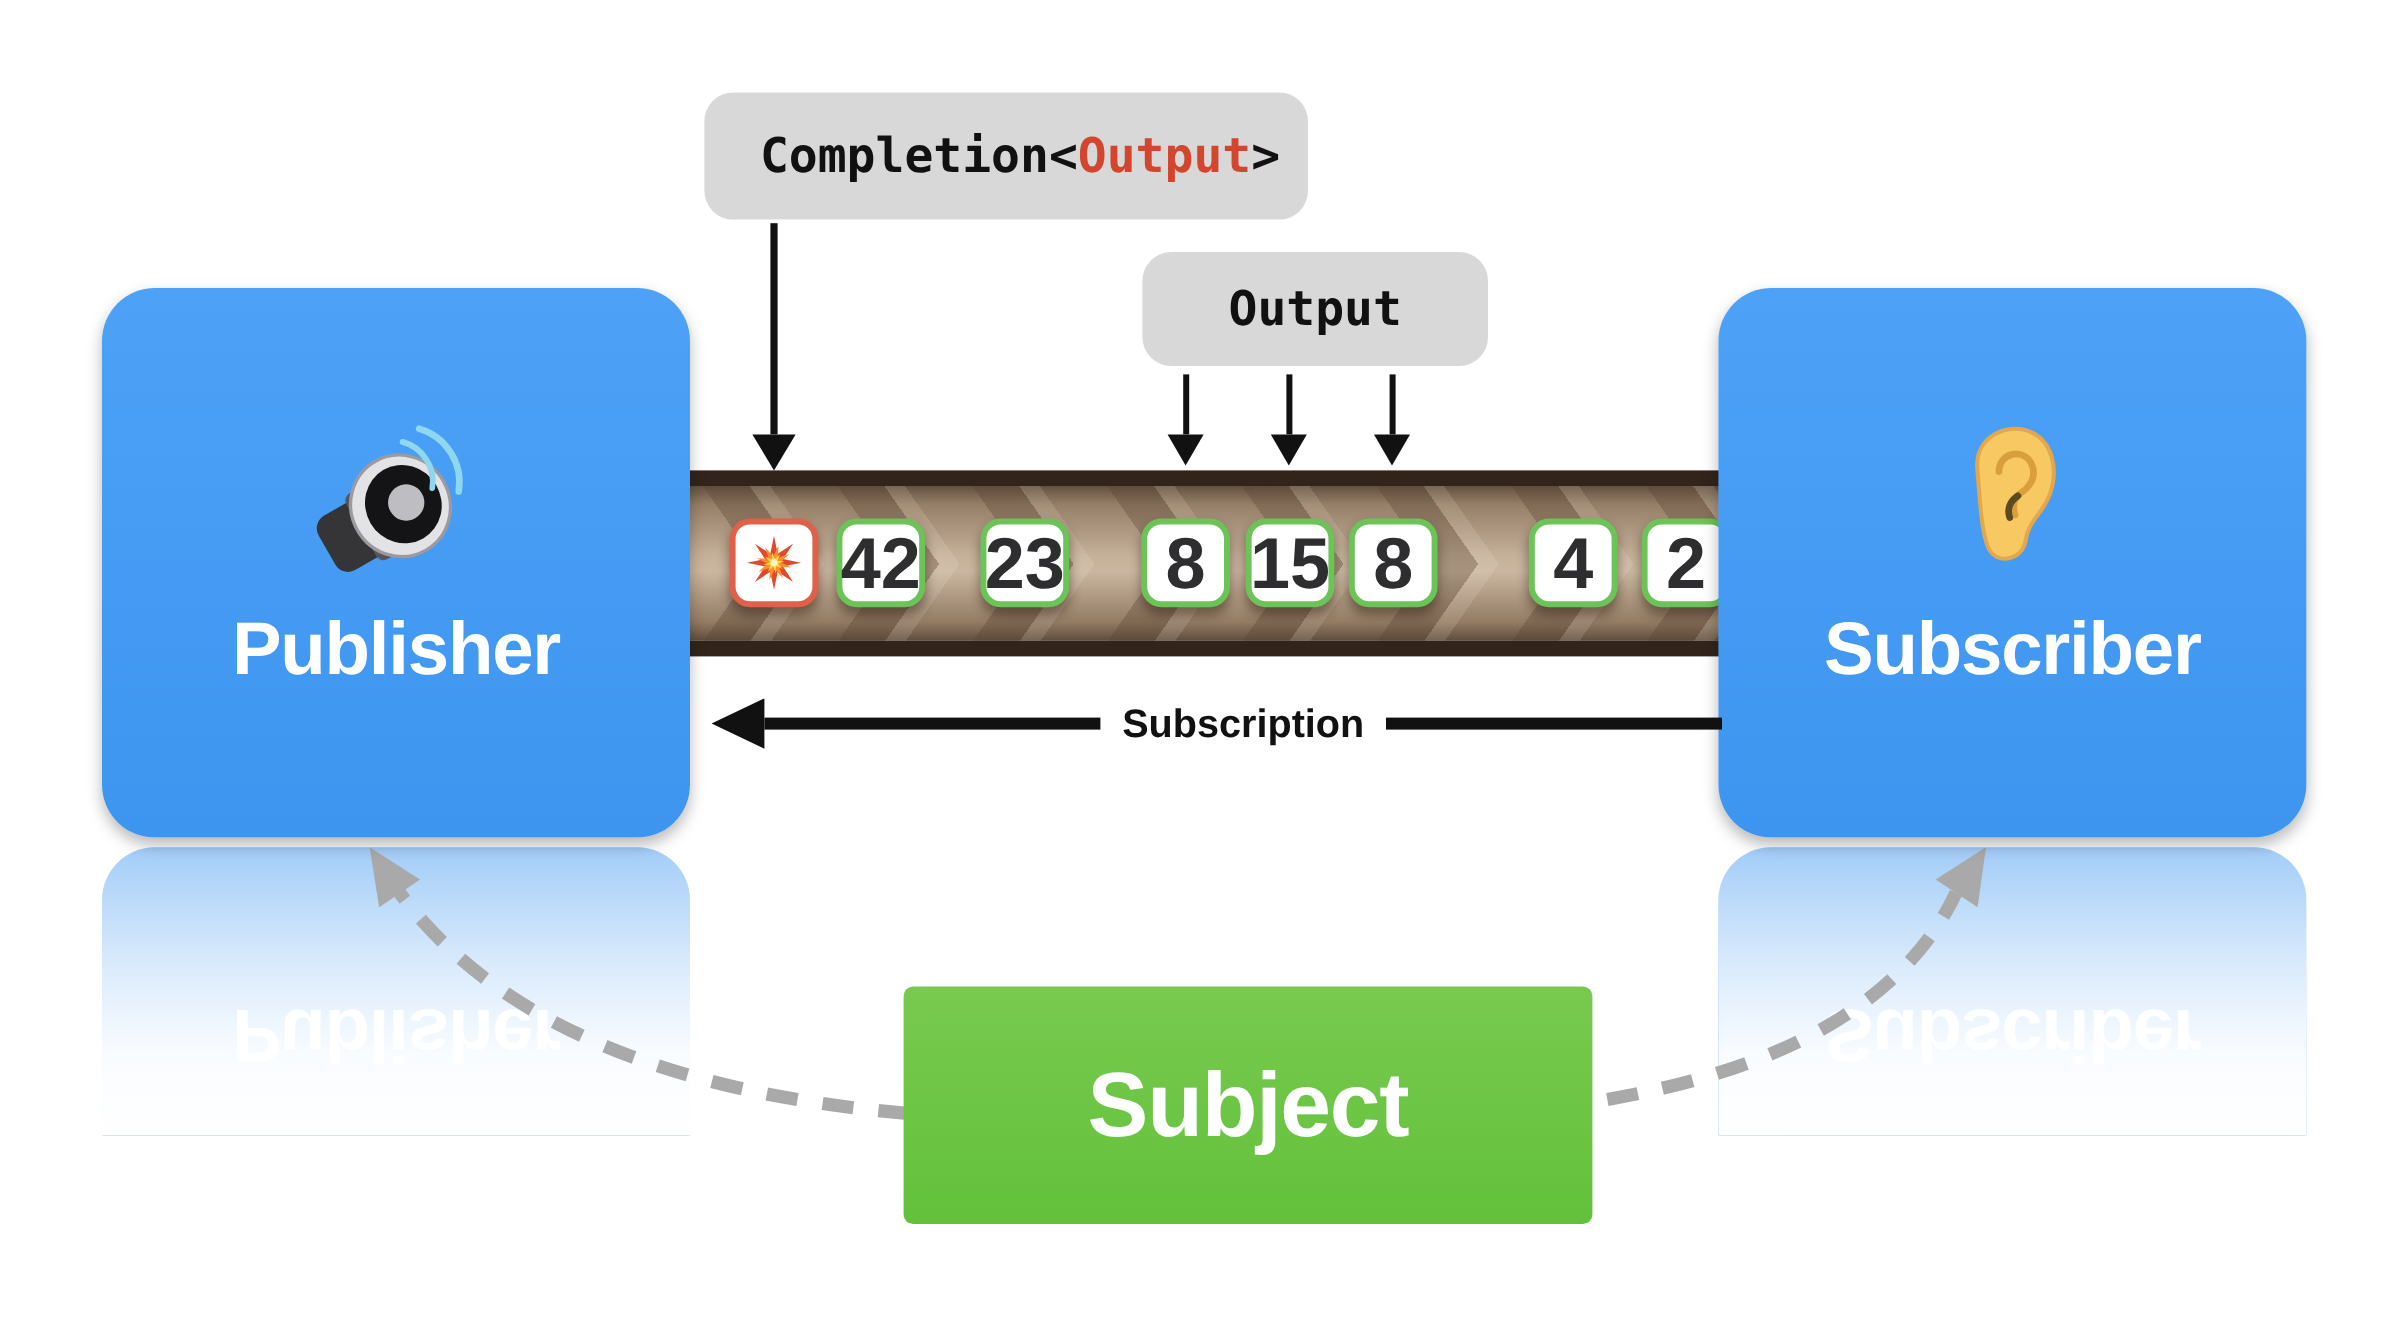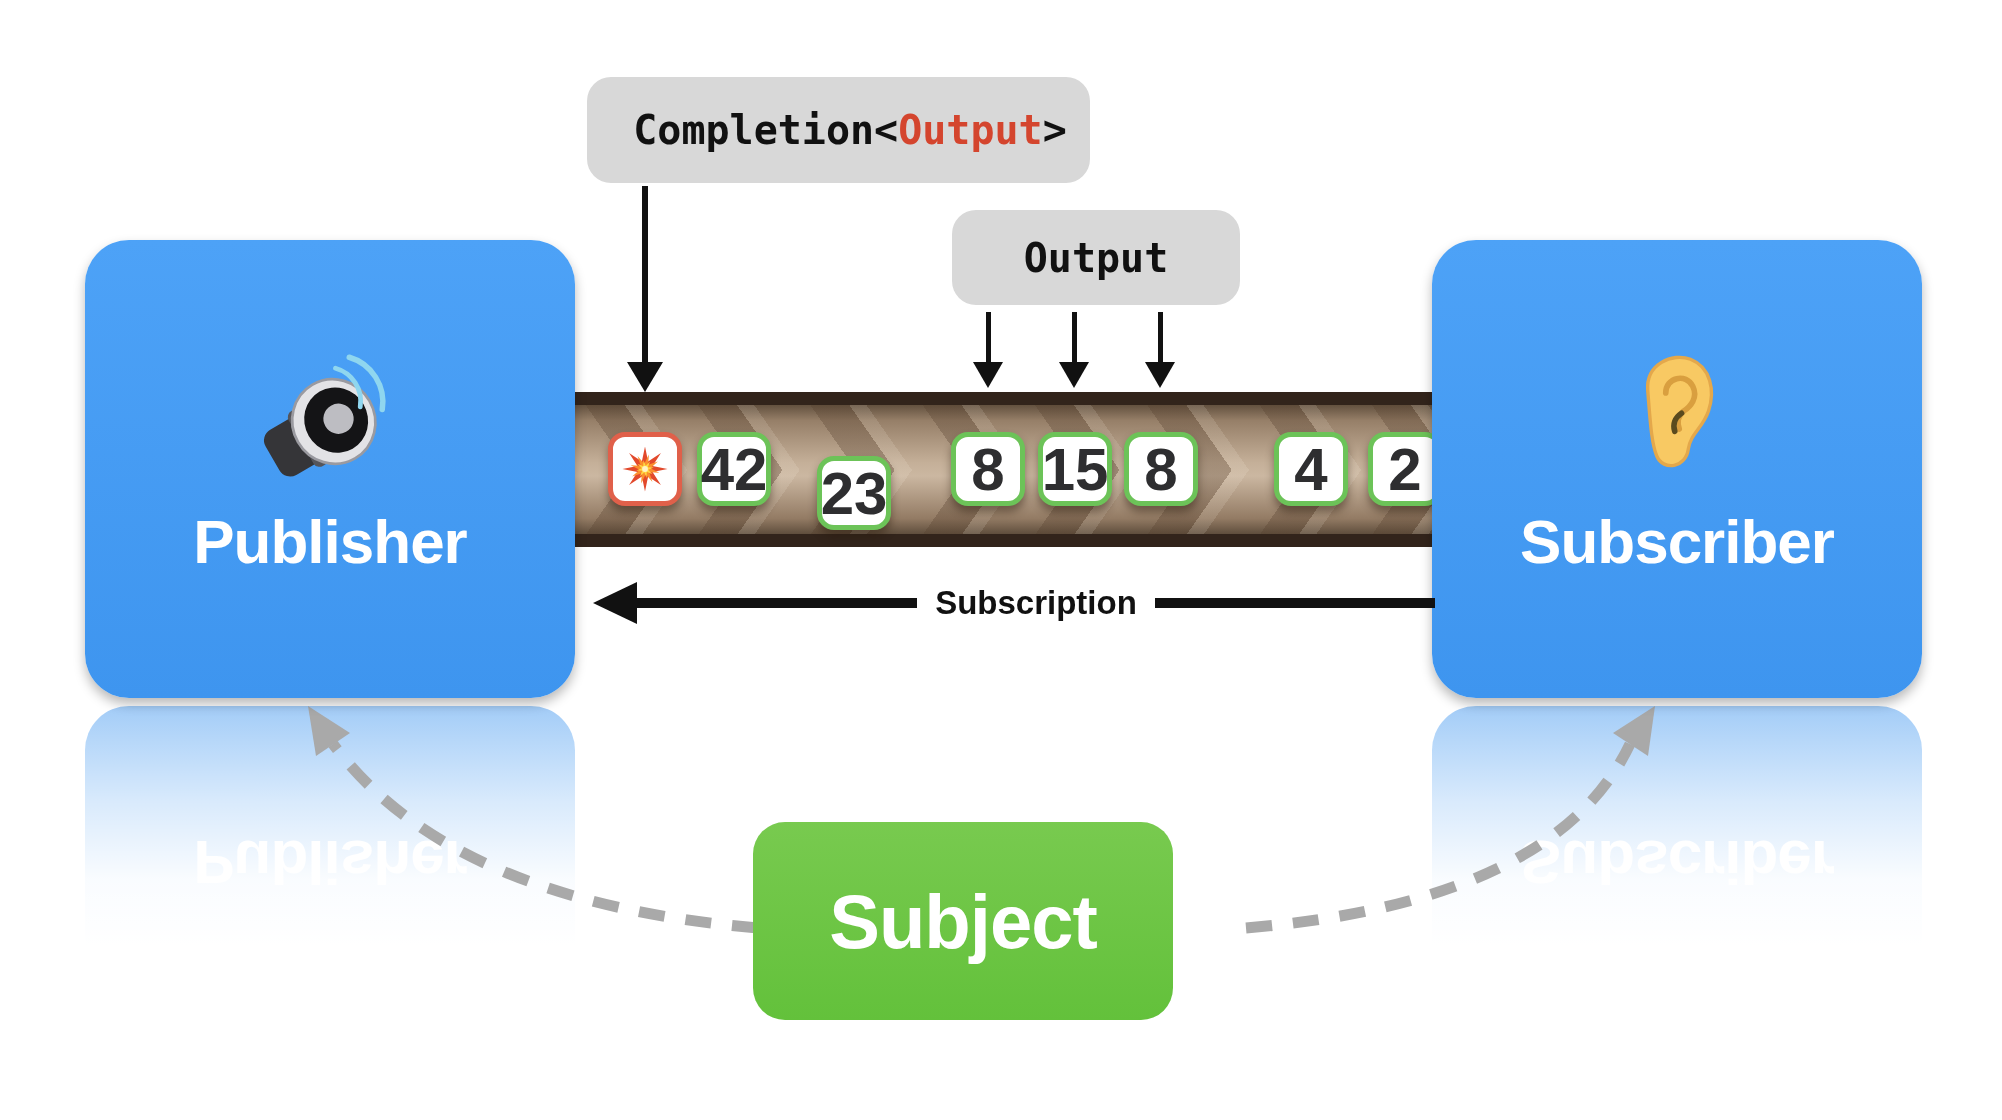--- a/index.html
+++ b/index.html
@@ -53,21 +53,21 @@
   .sub-label{margin:0 18px;font-size:33px;font-weight:bold;color:#111;white-space:nowrap;}
 
   
   .panel{position:absolute;width:490px;height:458px;border-radius:44px;z-index:4;
     background:linear-gradient(180deg,#4da2f7 0%,#3e95ef 100%);
     box-shadow:0 6px 12px rgba(0,0,0,.28);}
   .panel-icon{position:absolute;left:50%;transform:translateX(-50%);}
   .panel-label{position:absolute;left:0;right:0;top:266px;text-align:center;
     font-size:62px;font-weight:bold;color:#fff;letter-spacing:-1px;}
 
-  .subject-panel{position:absolute;left:753px;top:822px;width:420px;height:198px;border-radius:32px;
+  .subject-panel{position:absolute;left:753px;top:822px;width:574px;height:198px;border-radius:8px;
     background:linear-gradient(180deg,#78ca4f 0%,#63c13b 100%);z-index:4;
     display:flex;align-items:center;justify-content:center;}
   .subject-label{font-size:76px;font-weight:bold;color:#fff;letter-spacing:-1px;}
 
   
   .reflection{position:absolute;top:706px;width:490px;height:240px;overflow:hidden;z-index:1;}
   .reflection .panel-copy{position:absolute;left:0;top:0;width:490px;height:458px;border-radius:44px;
     background:linear-gradient(180deg,#4da2f7 0%,#3e95ef 100%);transform:scaleY(-1);box-shadow:none;}
   .ref-fade{position:absolute;inset:0;
     background:linear-gradient(180deg,rgba(255,255,255,.52) 0%,rgba(255,255,255,.80) 40%,
@@ -124,21 +124,21 @@
       </g>
       <g transform="translate(50 50) rotate(-10) scale(0.40) translate(-50 -50)">
         <polygon fill="#ffd843" points="97,50 65.7,56.5 83.2,83.2 56.5,65.7 50,97 43.5,65.7 16.8,83.2 34.3,56.5 3,50 34.3,43.5 16.8,16.8 43.5,34.3 50,3 56.5,34.3 83.2,16.8 65.7,43.5"></polygon>
       </g>
       <circle cx="50" cy="50" r="6" fill="#fff3c4"></circle>
     </svg>
   </div>
   <div class="vbox" style="left:697px;">
       <span>42</span>
     </div>
-  <div class="vbox" style="left:817px;margin-top:24px;">
+  <div class="vbox" style="left:817px;">
       <span>23</span>
     </div>
   <div class="vbox" style="left:951px;">
       <span>8</span>
     </div>
   <div class="vbox" style="left:1038px;">
       <span>15</span>
     </div>
   <div class="vbox" style="left:1124px;">
       <span>8</span>

